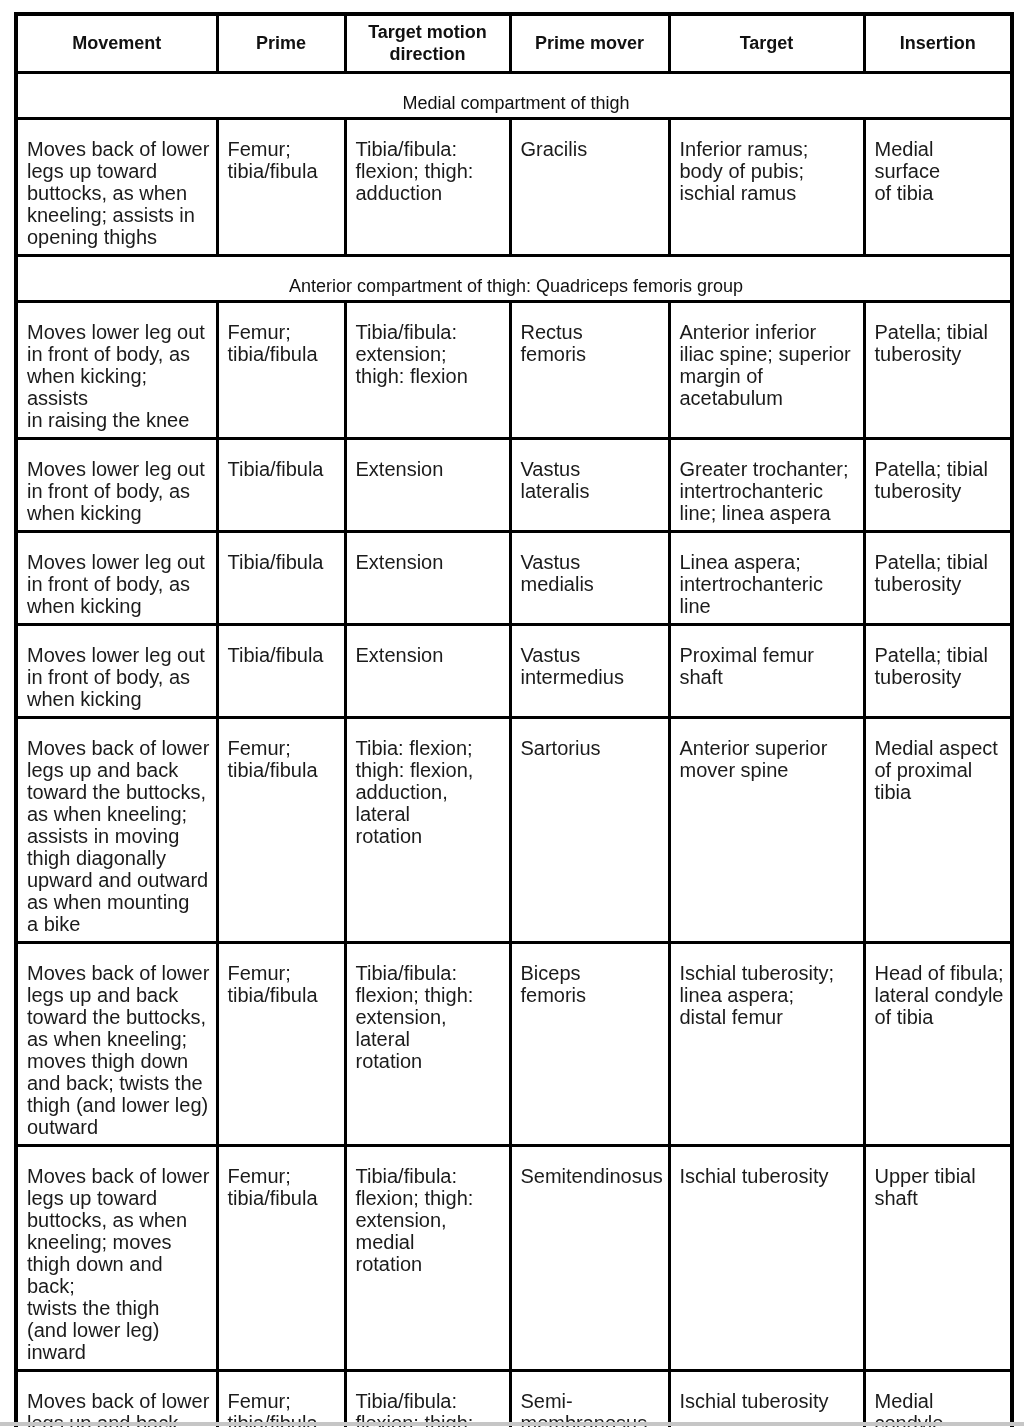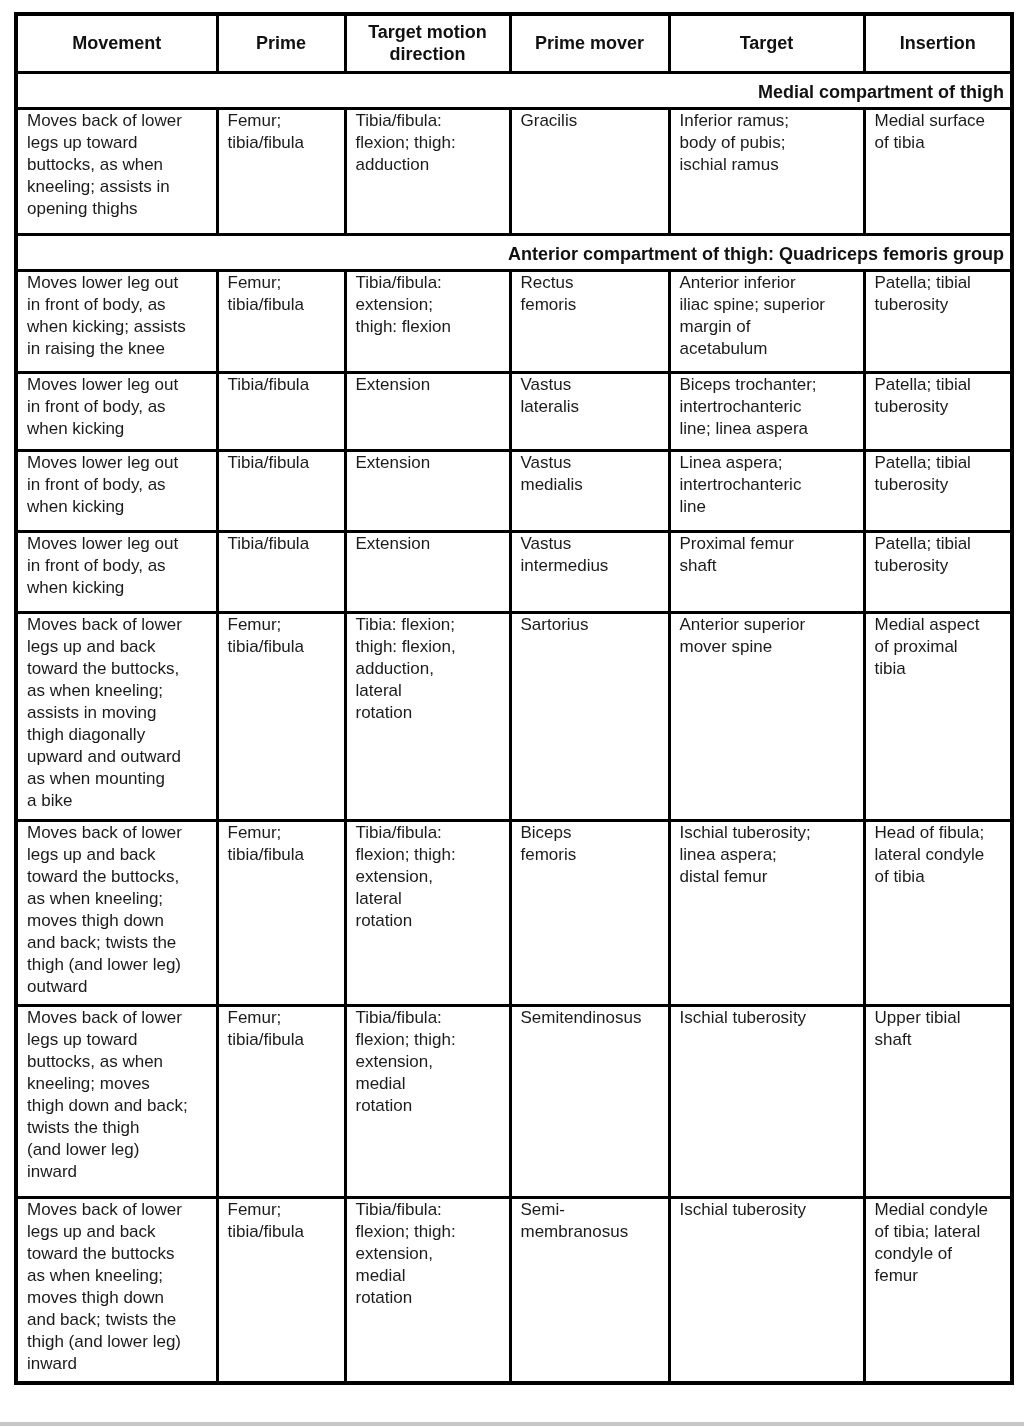--- a/index.html
+++ b/index.html
@@ -35,35 +35,35 @@
   .muscle-table th {
     font-size: 18px;
     line-height: 22px;
     font-weight: bold;
     text-align: center;
     vertical-align: middle;
     padding: 4px 6px;
     color: #111;
   }
   .muscle-table td.cell {
-    font-size: 17px;
+    font-size: 20px;
     line-height: 22px;
     vertical-align: top;
     text-align: left;
-    padding: 0 6px 6px 9px;
+    padding: 18px 6px 6px 9px;
     white-space: pre-line;
     color: #1b1b1b;
   }
   .muscle-table td.section-title {
     font-size: 18px;
     line-height: 20px;
-    font-weight: bold;
+    font-weight: normal;
     vertical-align: middle;
-    text-align: right;
-    padding: 8px 6px 4px 10px;
+    text-align: center;
+    padding: 19px 6px 4px 10px;
     white-space: normal;
     color: #111;
   }
   
   tr.h-head   { height: 58px; }
   tr.h-sec1   { height: 36px; }
   tr.h-r1     { height: 126px; }
   tr.h-sec2   { height: 36px; margin-top: 8px; }
   tr.h-r2     { height: 102px; }
   tr.h-r3     { height: 78px; }
@@ -154,21 +154,21 @@
 tuberosity</td>
       </tr>
       <tr class="h-r3">
         <td class="cell">Moves lower leg out
 in front of body, as
 when kicking</td>
         <td class="cell">Tibia/fibula</td>
         <td class="cell">Extension</td>
         <td class="cell">Vastus
 lateralis</td>
-        <td class="cell">Biceps trochanter;
+        <td class="cell">Greater trochanter;
 intertrochanteric
 line; linea aspera</td>
         <td class="cell">Patella; tibial
 tuberosity</td>
       </tr>
       <tr class="h-r4">
         <td class="cell">Moves lower leg out
 in front of body, as
 when kicking</td>
         <td class="cell">Tibia/fibula</td>

